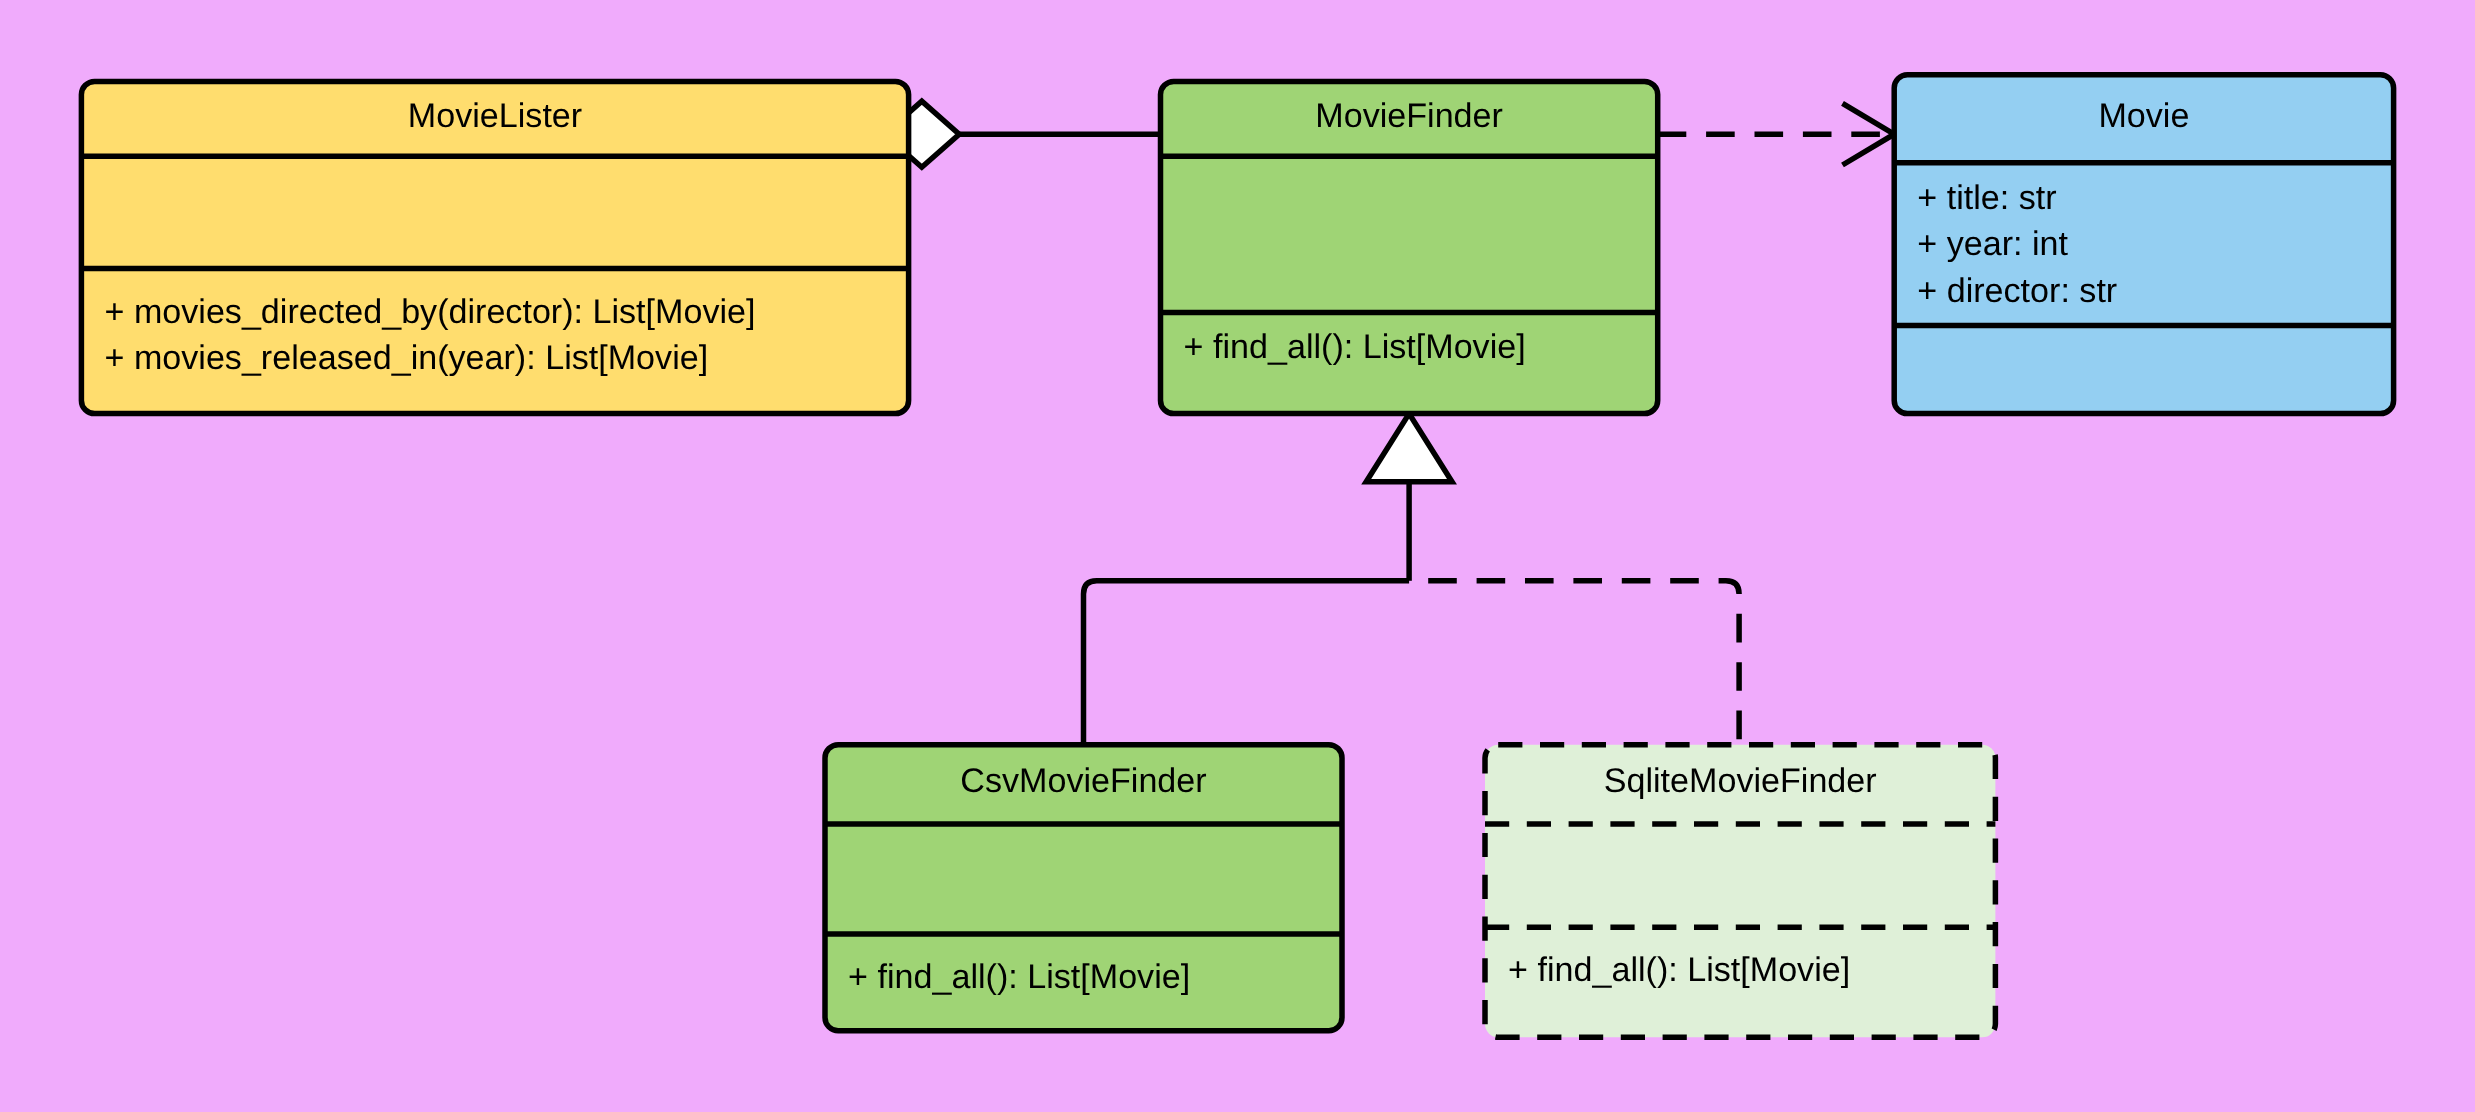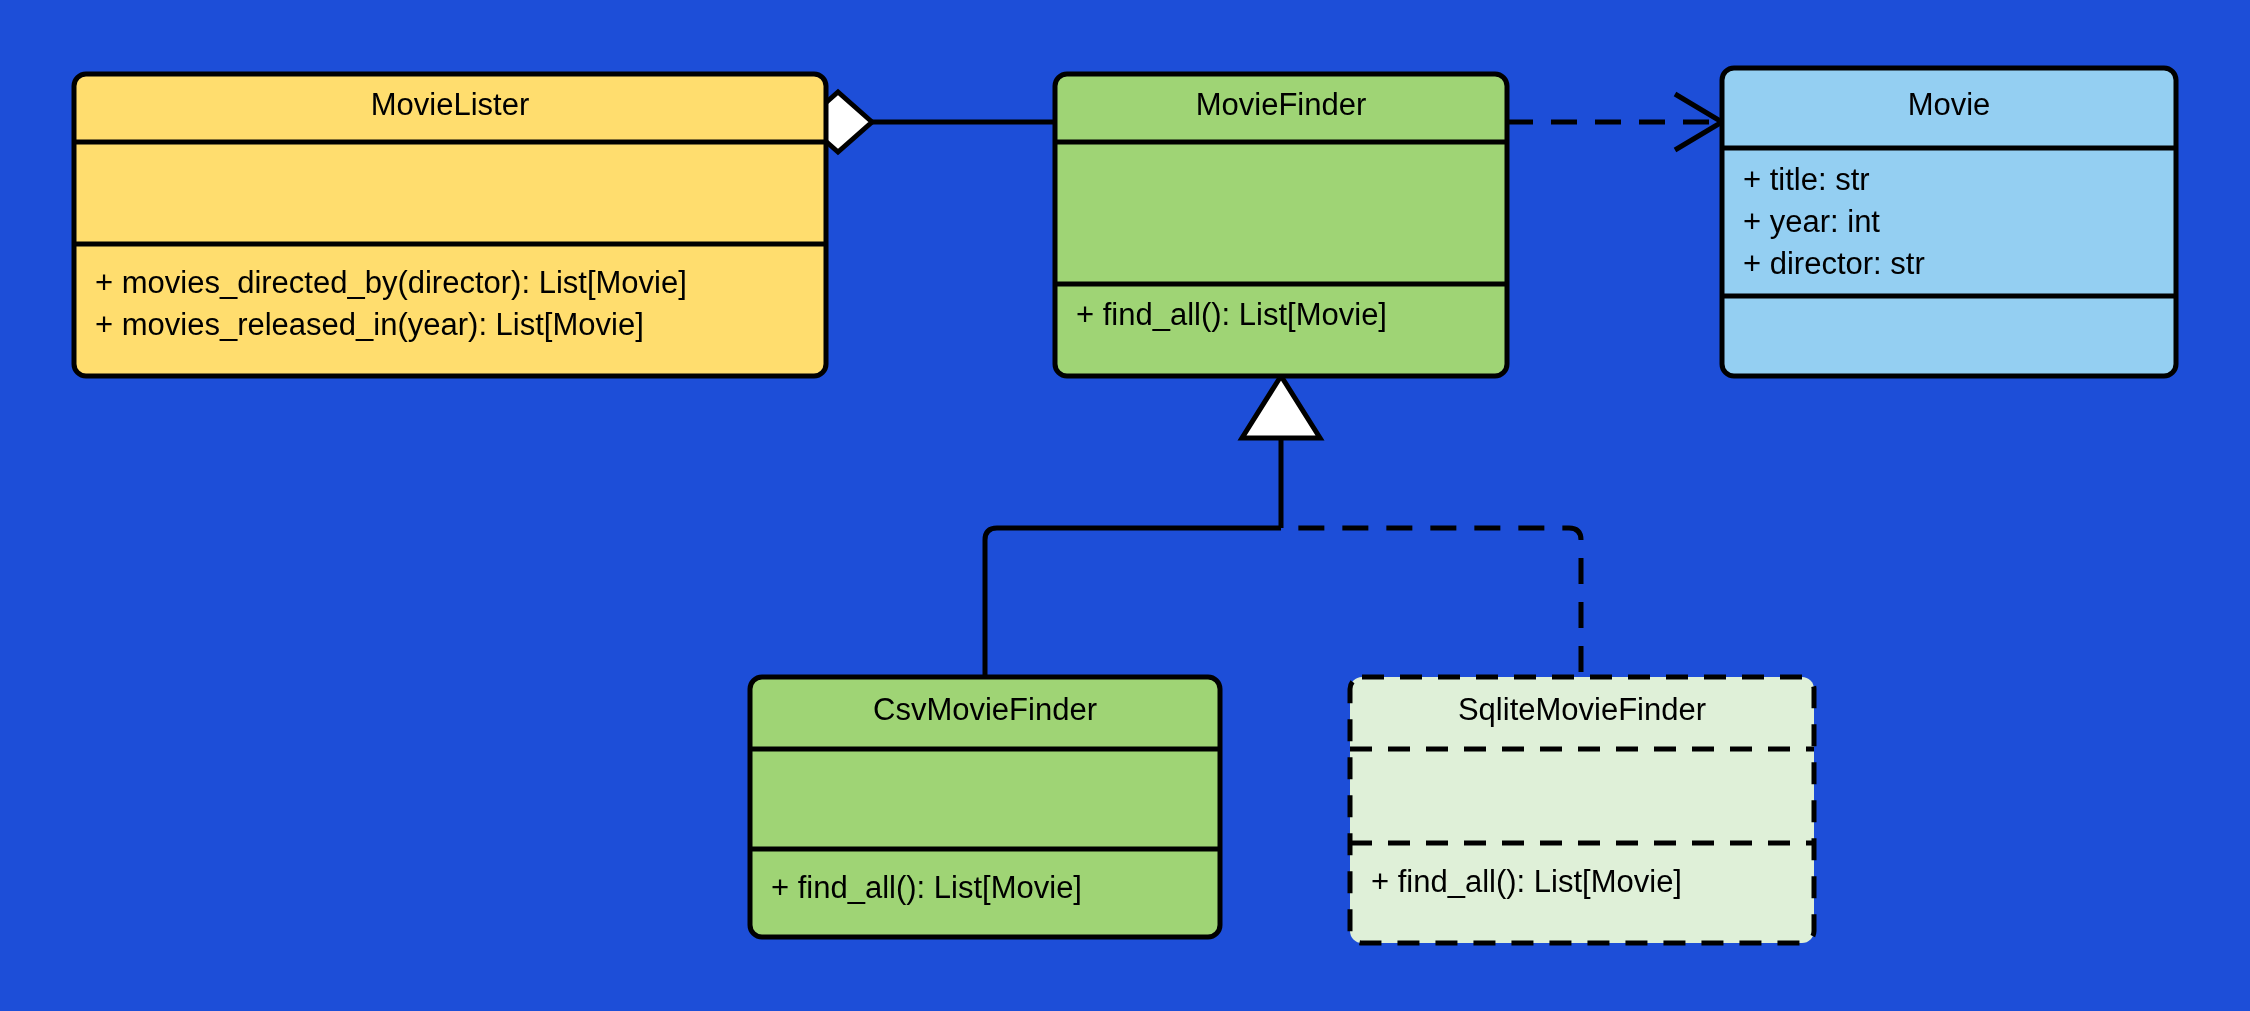--- a/index.html
+++ b/index.html
@@ -10,21 +10,21 @@
   body {
     width: 2250px;
     height: 1011px;
     font-family: "Liberation Sans", sans-serif;
     overflow: hidden;
   }
   #diagram-root {
     position: relative;
     width: 2250px;
     height: 1011px;
-    background: #1d4ed8;
+    background: #f0abfc;
   }
   svg.uml-canvas {
     display: block;
     width: 2250px;
     height: 1011px;
   }
   .cls-box { stroke: #000000; stroke-width: 5; }
   .cls-box.dashed { stroke-dasharray: 22 16; stroke-width: 5; }
   .divider { stroke: #000000; stroke-width: 5; }
   .divider.dashed { stroke-dasharray: 22 16; }

